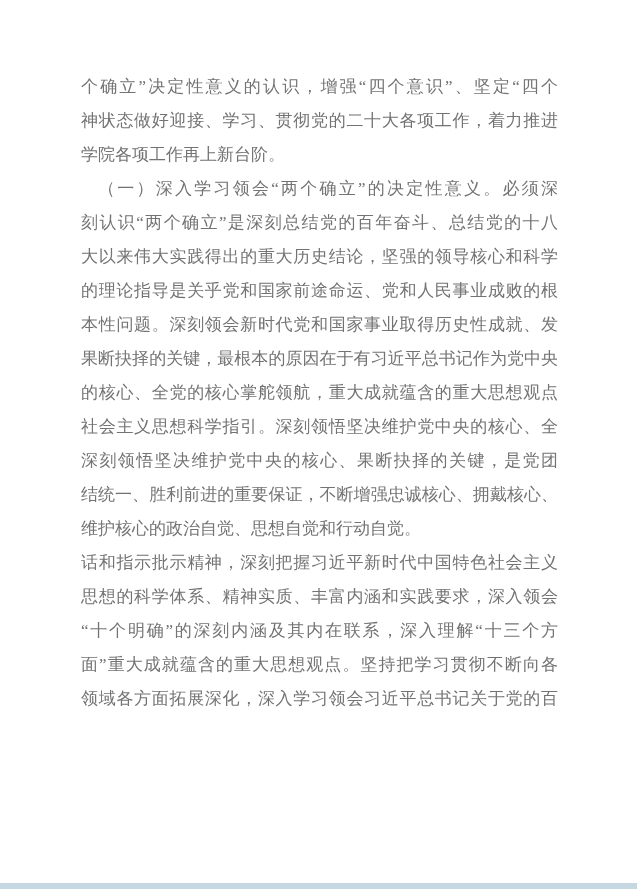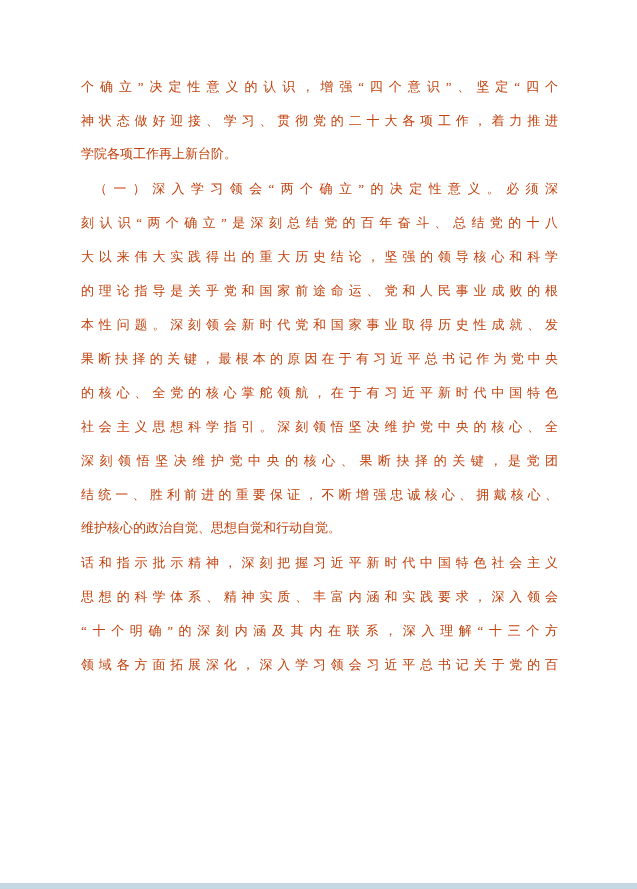--- a/index.html
+++ b/index.html
@@ -17,35 +17,34 @@
     position: relative;
     width: 637px;
     height: 889px;
     background: #ffffff;
   }
   .text-block {
     position: absolute;
     left: 81px;
     top: 70px;
     width: 477px;
-    color: #c2410c;
-    font-size: 13px;
+    color: #737373;
+    font-size: 17px;
     line-height: 34px;
     letter-spacing: 0;
   }
   .line {
     height: 34px;
     white-space: nowrap;
     text-align: justify;
     text-align-last: justify;
   }
   
   .line.end {
     text-align-last: left;
-    font-family: Liberation Mono, monospace;
   }
   
   .line.indent {
     text-indent: 1em;
   }
   .page-gap-strip {
     position: absolute;
     left: 0;
     bottom: 0;
     width: 100%;
@@ -60,24 +59,25 @@
   <div class="text-block">
     <div class="line">个确立”决定性意义的认识，增强“四个意识”、坚定“四个</div>
     <div class="line">神状态做好迎接、学习、贯彻党的二十大各项工作，着力推进</div>
     <div class="line end">学院各项工作再上新台阶。</div>
     <div class="line indent">（一）深入学习领会“两个确立”的决定性意义。必须深</div>
     <div class="line">刻认识“两个确立”是深刻总结党的百年奋斗、总结党的十八</div>
     <div class="line">大以来伟大实践得出的重大历史结论，坚强的领导核心和科学</div>
     <div class="line">的理论指导是关乎党和国家前途命运、党和人民事业成败的根</div>
     <div class="line">本性问题。深刻领会新时代党和国家事业取得历史性成就、发</div>
     <div class="line">果断抉择的关键，最根本的原因在于有习近平总书记作为党中央</div>
-    <div class="line">的核心、全党的核心掌舵领航，在于有习近平新时代中国特色</div>
+    <div class="line">的核心、全党的核心掌舵领航，重大成就蕴含的重大思想观点</div>
     <div class="line">社会主义思想科学指引。深刻领悟坚决维护党中央的核心、全</div>
     <div class="line">深刻领悟坚决维护党中央的核心、果断抉择的关键，是党团</div>
     <div class="line">结统一、胜利前进的重要保证，不断增强忠诚核心、拥戴核心、</div>
     <div class="line end">维护核心的政治自觉、思想自觉和行动自觉。</div>
     <div class="line">话和指示批示精神，深刻把握习近平新时代中国特色社会主义</div>
     <div class="line">思想的科学体系、精神实质、丰富内涵和实践要求，深入领会</div>
     <div class="line">“十个明确”的深刻内涵及其内在联系，深入理解“十三个方</div>
+    <div class="line">面”重大成就蕴含的重大思想观点。坚持把学习贯彻不断向各</div>
     <div class="line">领域各方面拓展深化，深入学习领会习近平总书记关于党的百</div>
   </div>
   <div class="page-gap-strip"></div>
 </div>
 
 </body></html>

